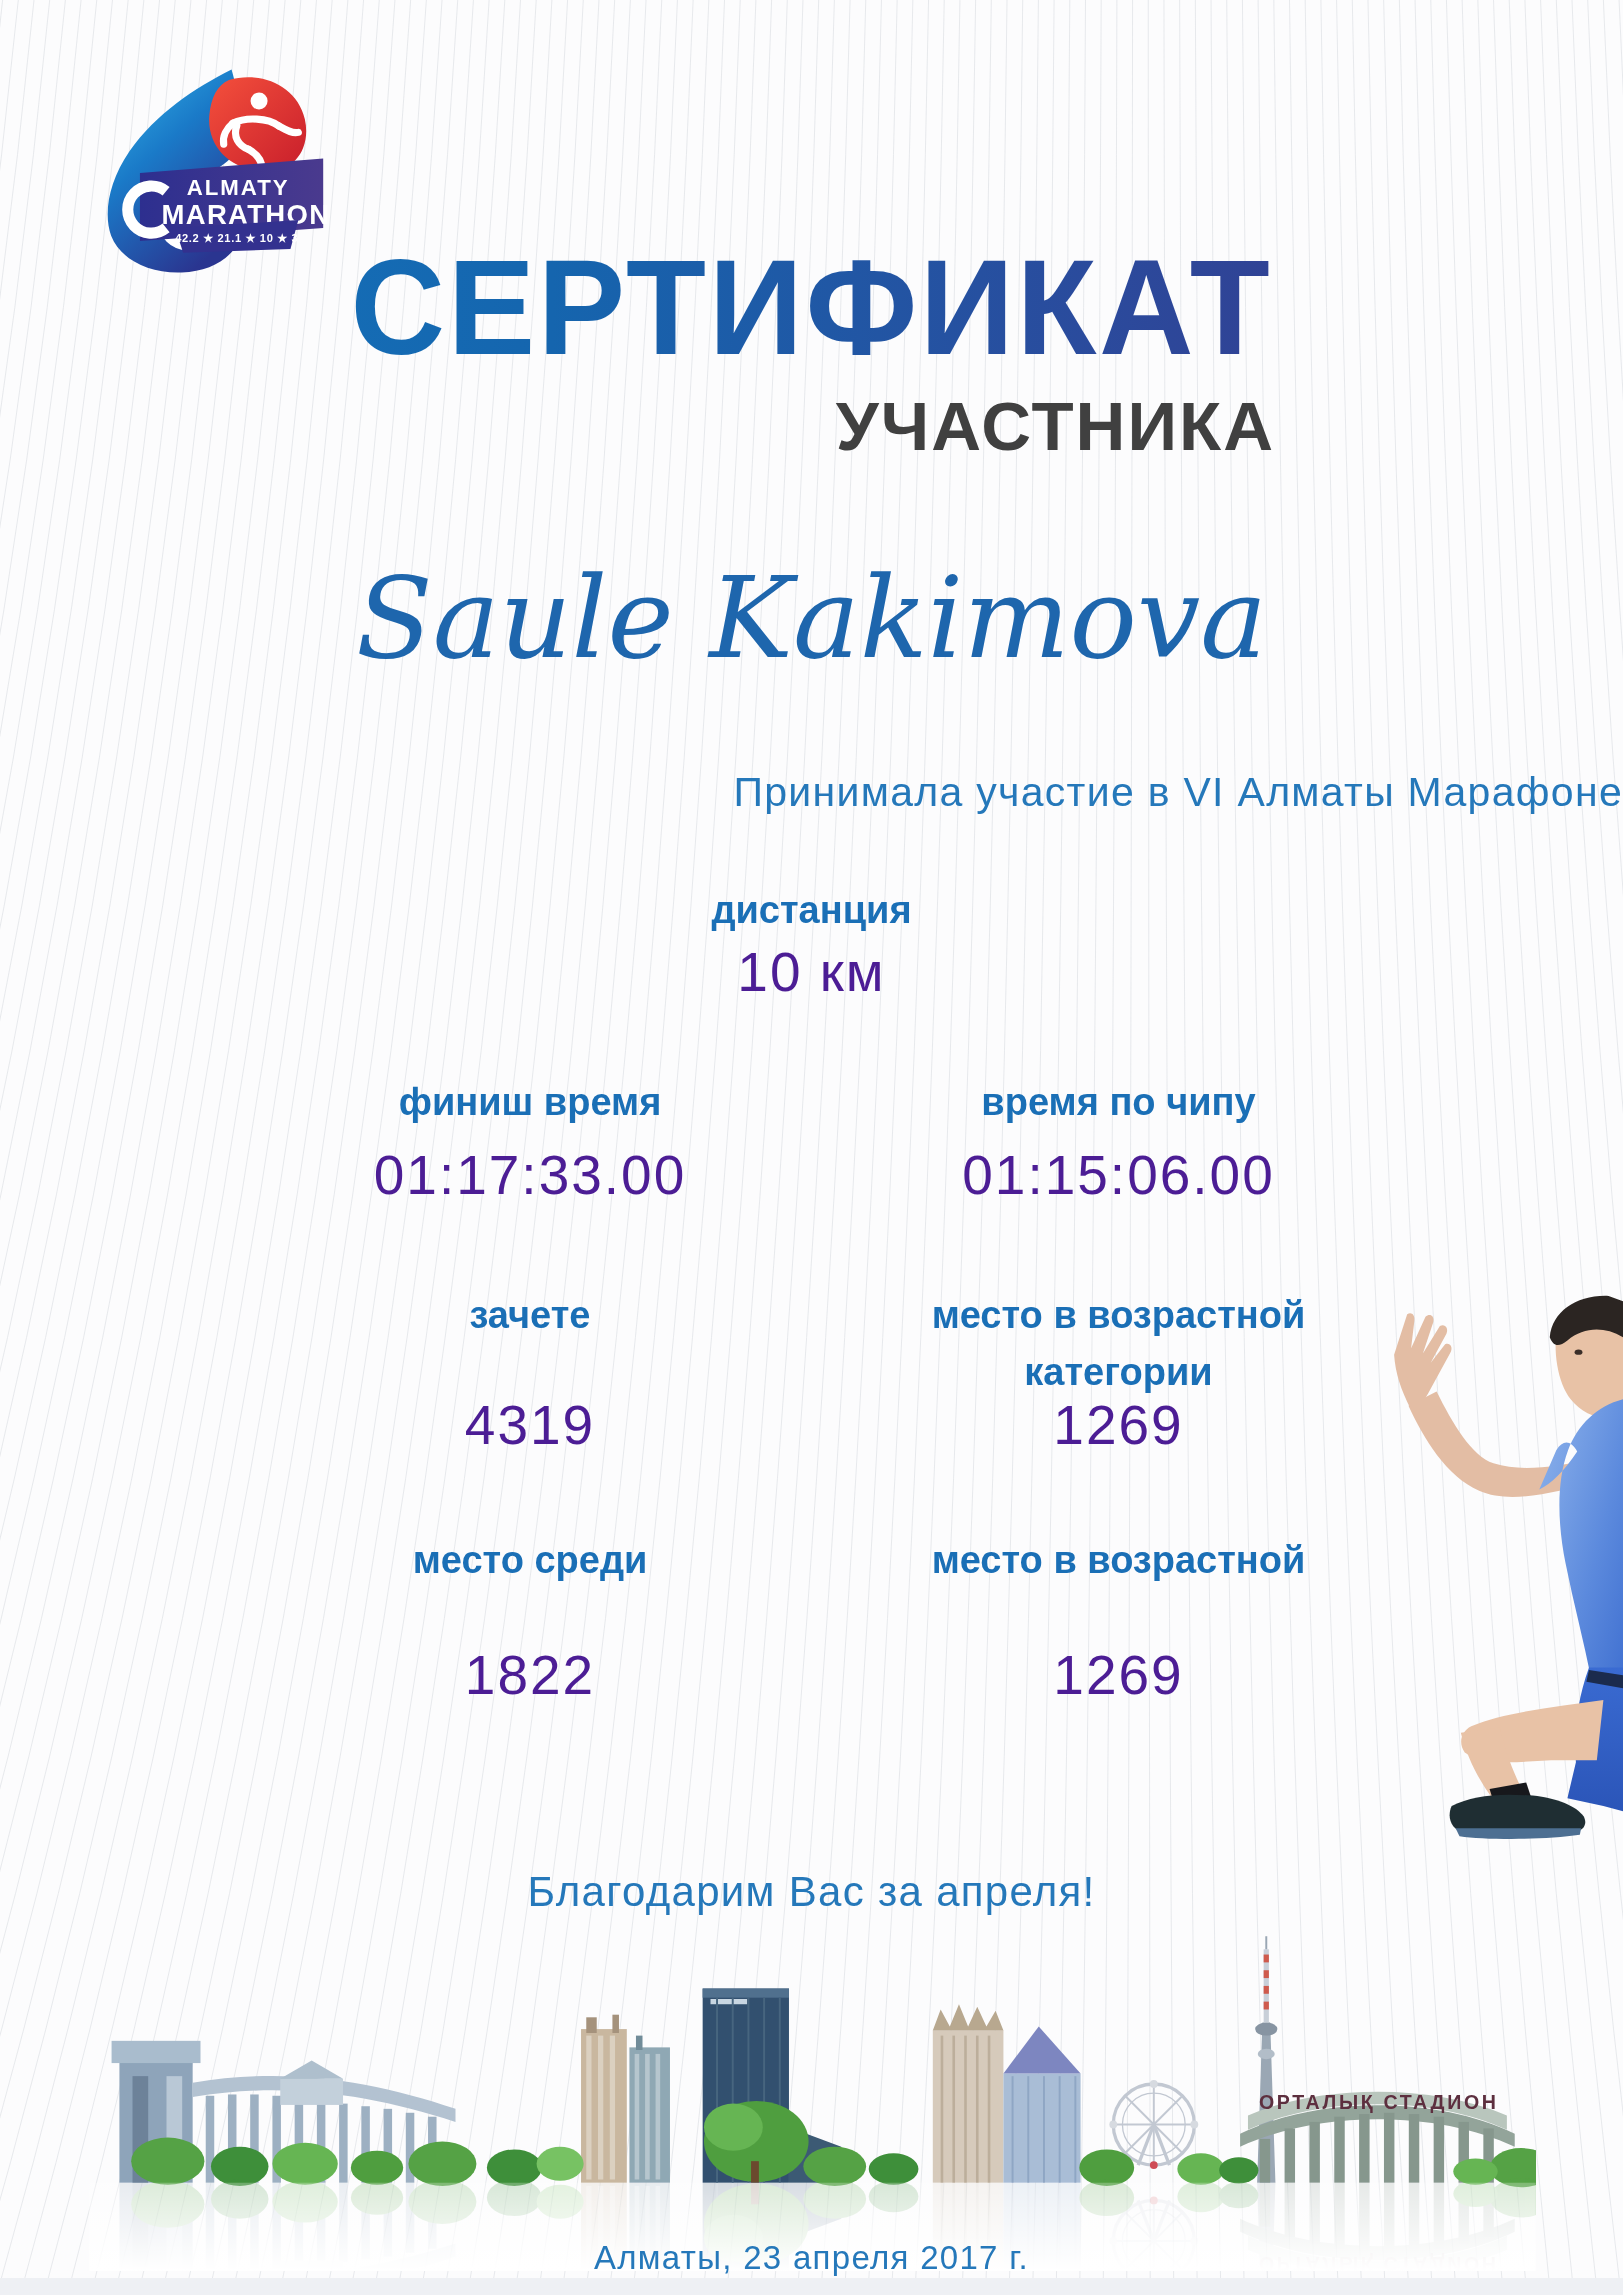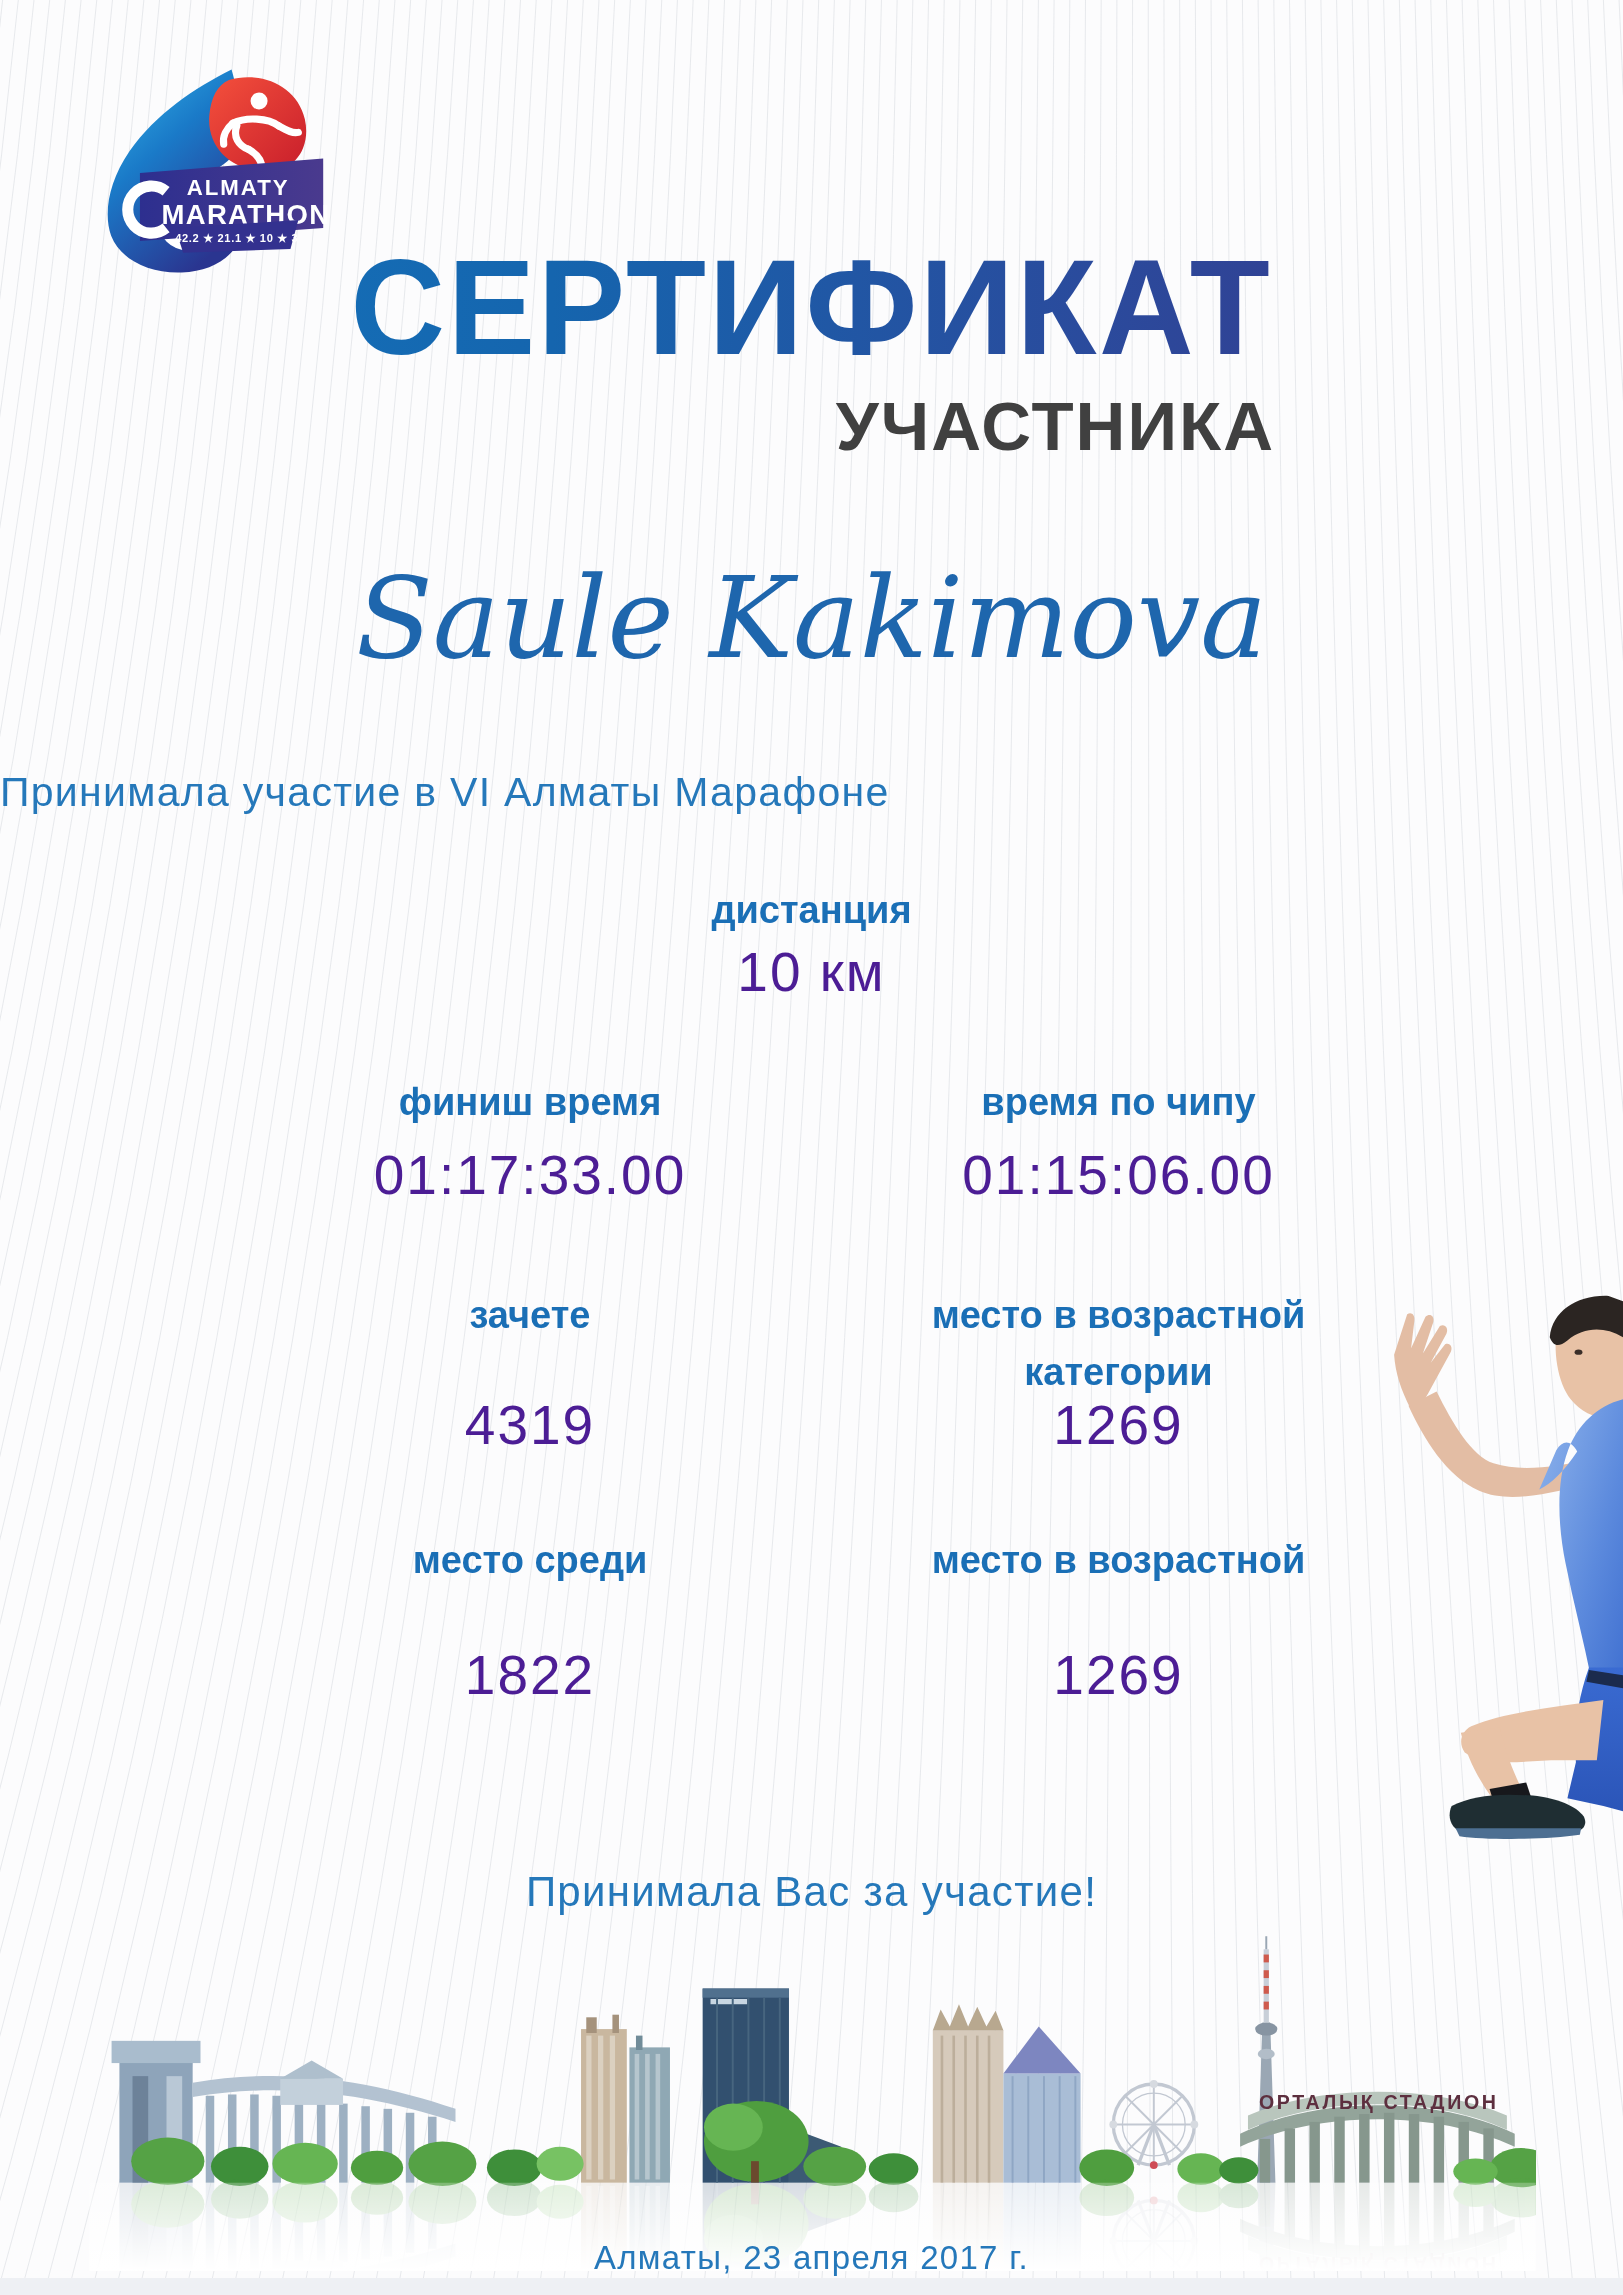--- a/index.html
+++ b/index.html
@@ -27,21 +27,21 @@
   .subtitle{
     position:absolute;right:348px;top:387px;z-index:2;
     font-size:69px;font-weight:700;letter-spacing:2px;color:#404040;
   }
   .participant-name{
     position:absolute;left:0;top:551px;width:1623px;text-align:center;z-index:2;
     font-family:"DejaVu Serif",serif;font-style:italic;
     font-size:112px;color:#1e66ad;line-height:1.2;
   }
   .participation{
-    position:absolute;left:0;top:769px;width:1623px;text-align:left;z-index:2;
+    position:absolute;left:0;top:769px;width:1623px;text-align:right;z-index:2;
     font-size:41px;color:#2578ba;letter-spacing:1.3px;
   }
 
   
   .stat-label{font-size:38px;font-weight:700;color:#1a6fb6;line-height:1.5;}
   .stat-value{font-size:55px;color:#4c1d95;letter-spacing:2px;}
   .center-col{position:absolute;left:0;width:1623px;text-align:center;z-index:2;}
   .col-left{position:absolute;left:275px;width:510px;text-align:center;z-index:2;}
   .col-right{position:absolute;left:857px;width:523px;text-align:center;z-index:2;}
 
@@ -268,21 +268,21 @@
 
 <div class="col-left row-place2-label stat-label">
   <div>место среди</div>
 </div>
 <div class="col-right row-place2-label stat-label">
   <div>место в возрастной</div>
 </div>
 <div class="col-left row-place2-value stat-value">1822</div>
 <div class="col-right row-place2-value stat-value">1269</div>
 
-<div class="thanks">Принимала Вас за участие!</div>
+<div class="thanks">Благодарим Вас за апреля!</div>
 
 <svg class="runner" viewBox="0 0 500 870">
   <defs>
     <linearGradient id="shirtGrad" x1="0" y1="0" x2="1" y2="1">
       <stop offset="0" stop-color="#8fb4ec"></stop>
         <stop offset="0.6" stop-color="#5c8add"></stop>
         <stop offset="1" stop-color="#3f6fd0"></stop>
     </linearGradient>
     <linearGradient id="shortsGrad" x1="0" y1="0" x2="0" y2="1">
       <stop offset="0" stop-color="#3a6bd2"></stop>

